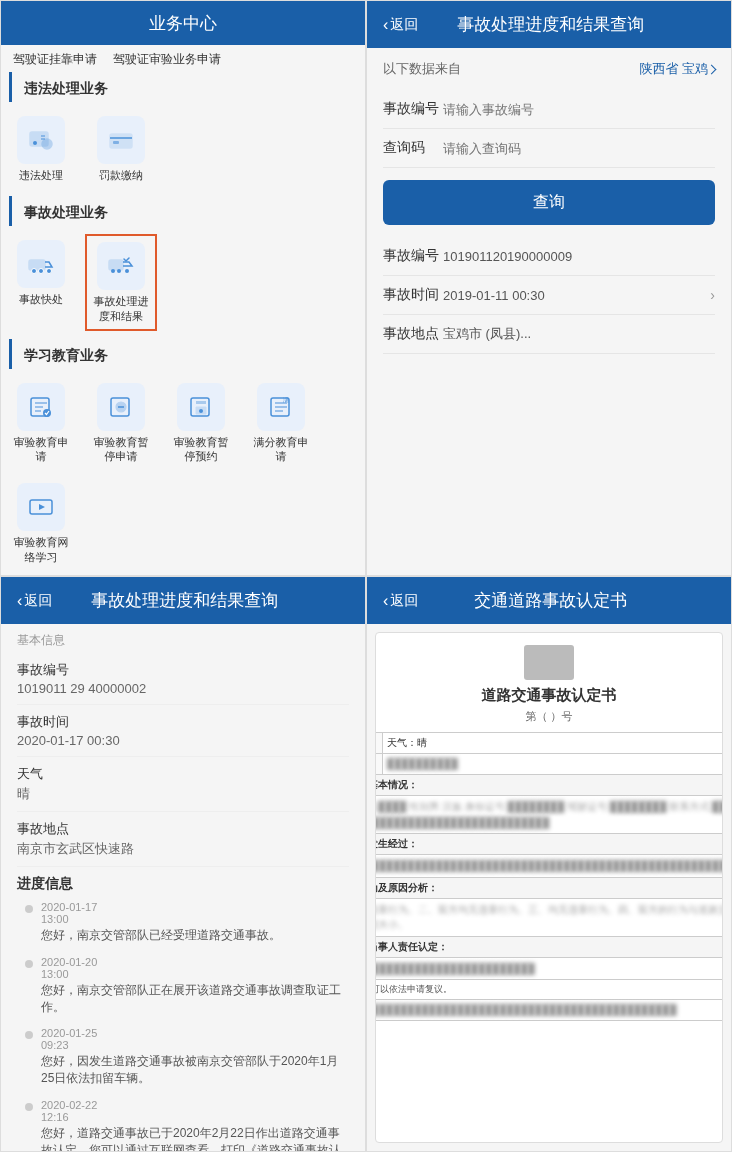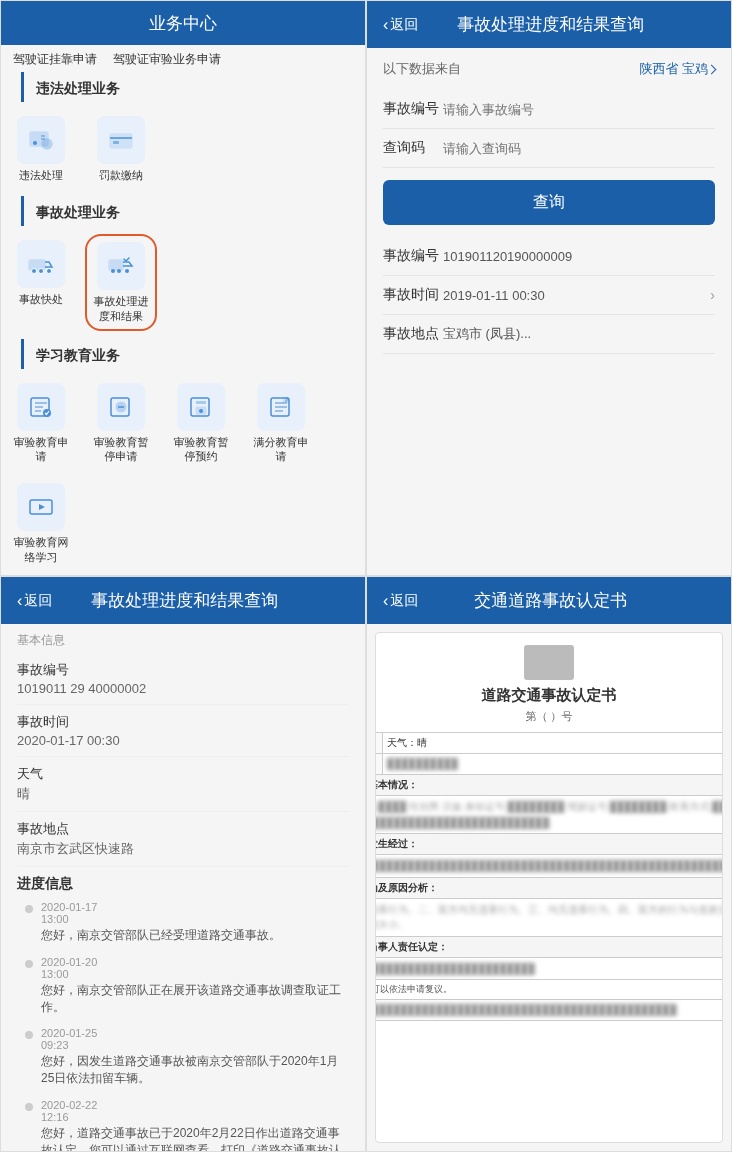--- a/index.html
+++ b/index.html
@@ -13,24 +13,24 @@
     
     .panel-header { background: #1a5fa8; color: white; padding: 12px 16px; display: flex; align-items: center; min-height: 44px; }
     .panel-header .back-btn { color: white; font-size: 14px; margin-right: 8px; display: flex; align-items: center; }
     .panel-header .title { flex: 1; text-align: center; font-size: 17px; font-weight: 500; }
     .panel-header .right-space { width: 40px; }
 
     
     .panel1 .panel-header { justify-content: flex-end; }
     .panel1 .panel-header .title { text-align: center; }
 
-    .section-title { font-size: 14px; color: #333; padding: 8px 12px 4px; font-weight: 600; border-left: 3px solid #1a5fa8; margin: 4px 20px; }
+    .section-title { font-size: 14px; color: #333; padding: 8px 12px 4px; font-weight: 600; border-left: 3px solid #1a5fa8; margin: 4px 8px; }
     .icon-grid { display: flex; flex-wrap: wrap; padding: 4px 4px; gap: 8px; }
     .icon-item { display: flex; flex-direction: column; align-items: center; width: 72px; padding: 6px 4px; }
-    .icon-item.highlighted { border: 2px solid #e05a2b; border-radius: 16px; }
+    .icon-item.highlighted { border: 2px solid #e05a2b; border-radius: 0; }
     .icon-box { width: 48px; height: 48px; background: #e8f0fb; border-radius: 8px; display: flex; align-items: center; justify-content: center; margin-bottom: 4px; }
     .icon-box svg { width: 28px; height: 28px; }
     .icon-label { font-size: 11px; color: #333; text-align: center; line-height: 1.3; }
 
     
     .panel2 .content { padding: 12px 16px; flex: 1; }
     .source-row { display: flex; justify-content: space-between; align-items: center; font-size: 13px; color: #666; margin-bottom: 12px; }
     .source-row .source-label { color: #666; }
     .source-row .source-value { color: #1a5fa8; font-weight: 500; display: flex; align-items: center; }
     .form-row { display: flex; align-items: center; border-bottom: 1px solid #e5e5e5; padding: 10px 0; }

